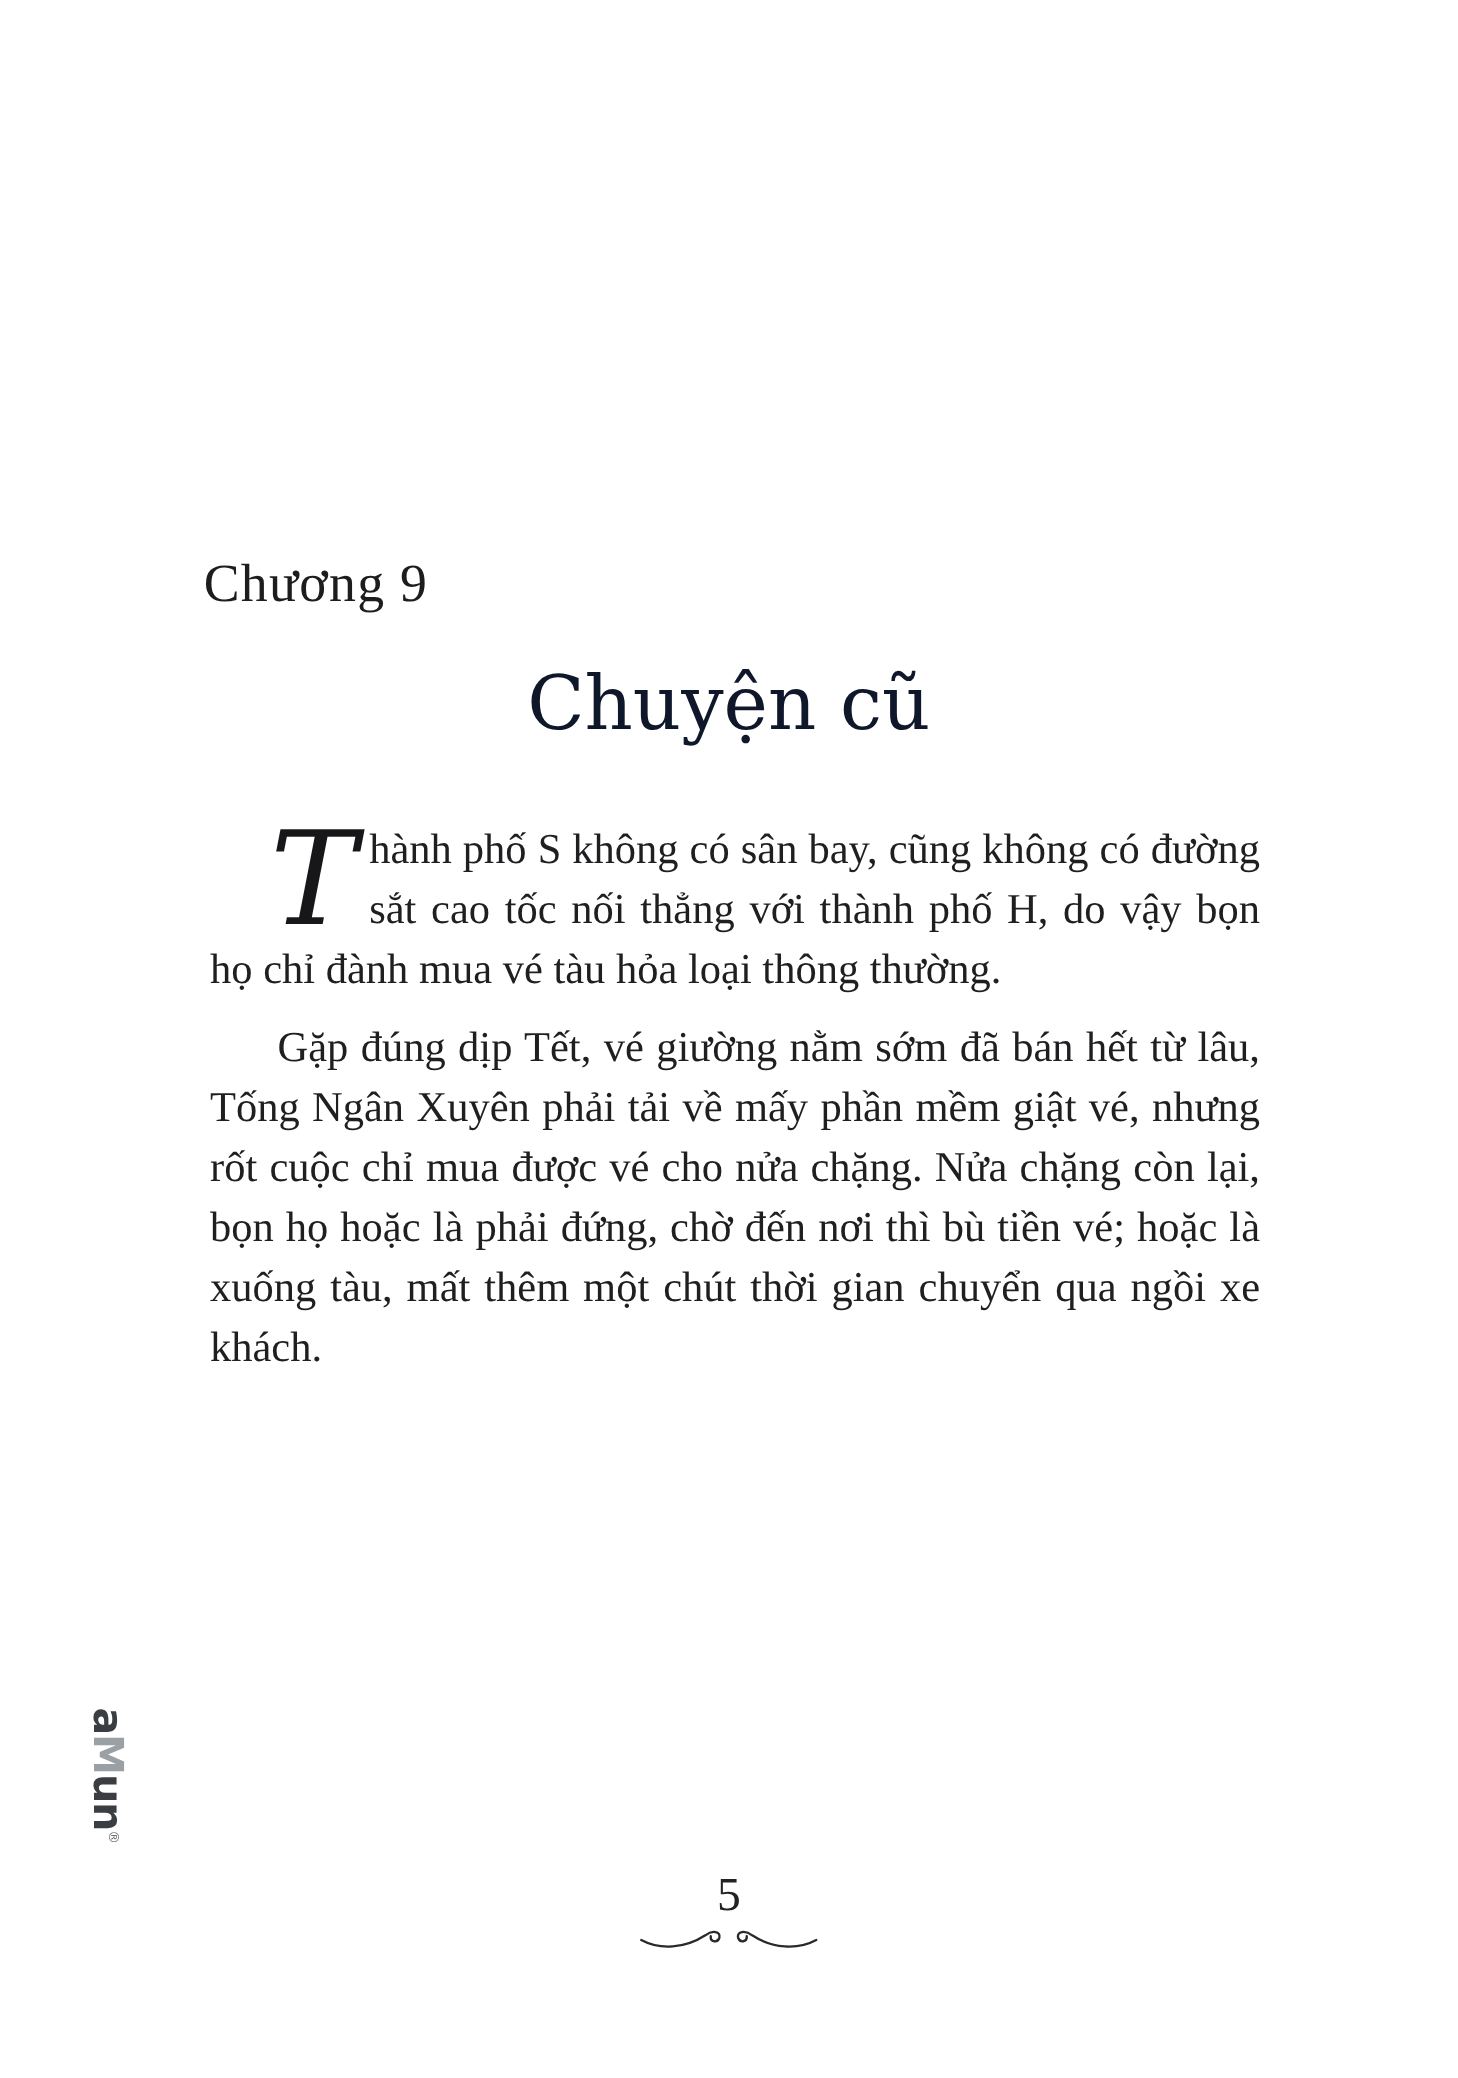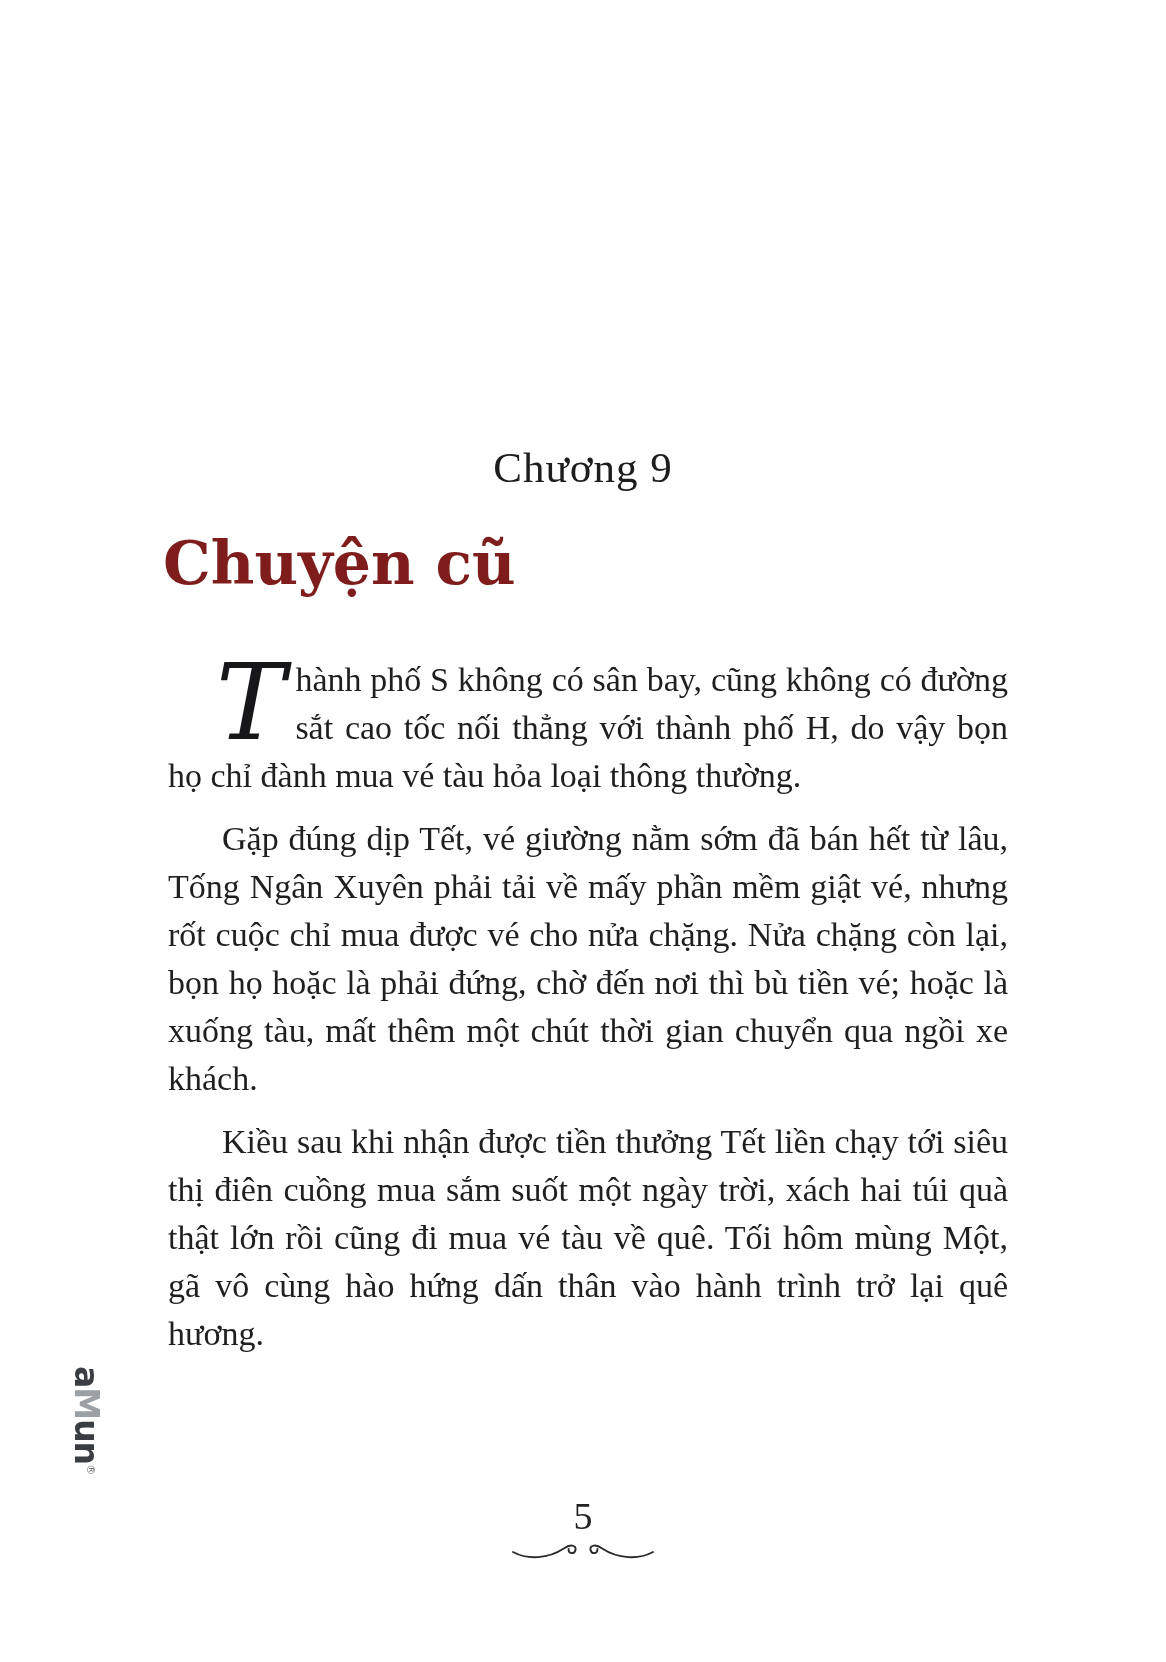--- a/index.html
+++ b/index.html
@@ -15,38 +15,38 @@
     overflow: hidden;
     font-family: "Liberation Serif", serif;
   }
 
   
   .chapter-label {
     position: absolute;
     left: 163px;
     top: 443px;
     width: 840px;
-    text-align: center;
+    text-align: left;
     font-family: "Liberation Serif", serif;
     font-size: 43px;
     font-weight: 400;
     color: #1d1d20;
     letter-spacing: 1px;
   }
   .chapter-title {
     position: absolute;
     left: 163px;
     top: 528px;
     width: 840px;
     margin: 0;
-    text-align: left;
+    text-align: center;
     font-family: "DejaVu Serif", serif;
     font-size: 60px;
-    font-weight: 700;
-    color: #7f1d1d;
+    font-weight: 400;
+    color: #0f172a;
     letter-spacing: 0px;
   }
 
   
   .body-text {
     position: absolute;
     left: 168px;
     top: 656px;
     width: 840px;
     font-size: 34px;
@@ -126,21 +126,20 @@
 
   <div class="chapter-label">Chương 9</div>
 
   <h1 class="chapter-title">Chuyện cũ</h1>
 
   <div class="body-text">
     <p>
       <span class="dropcap">T</span><span>hành phố S không có sân bay, cũng không có đường sắt cao tốc nối thẳng với thành phố H, do vậy bọn họ chỉ đành mua vé tàu hỏa loại thông thường.</span>
     </p>
     <p class="indented">Gặp đúng dịp Tết, vé giường nằm sớm đã bán hết từ lâu, Tống Ngân Xuyên phải tải về mấy phần mềm giật vé, nhưng rốt cuộc chỉ mua được vé cho nửa chặng. Nửa chặng còn lại, bọn họ hoặc là phải đứng, chờ đến nơi thì bù tiền vé; hoặc là xuống tàu, mất thêm một chút thời gian chuyển qua ngồi xe khách.</p>
-    <p class="indented">Kiều sau khi nhận được tiền thưởng Tết liền chạy tới siêu thị điên cuồng mua sắm suốt một ngày trời, xách hai túi quà thật lớn rồi cũng đi mua vé tàu về quê. Tối hôm mùng Một, gã vô cùng hào hứng dấn thân vào hành trình trở lại quê hương.</p>
   </div>
 
   <div class="page-footer">
     <div class="page-number">5</div>
     <svg class="footer-ornament" width="150" height="28" viewBox="0 0 240 40">
       <g fill="none" stroke="#2a2a2d" stroke-width="3" stroke-linecap="round">
         <path d="M8,20 C32,33 64,31 90,14 C99,7 110,9 108,17 C106,24 96,23 97,15"></path>
         <path d="M232,20 C208,33 176,31 150,14 C141,7 130,9 132,17 C134,24 144,23 143,15"></path>
       </g>
     </svg>

